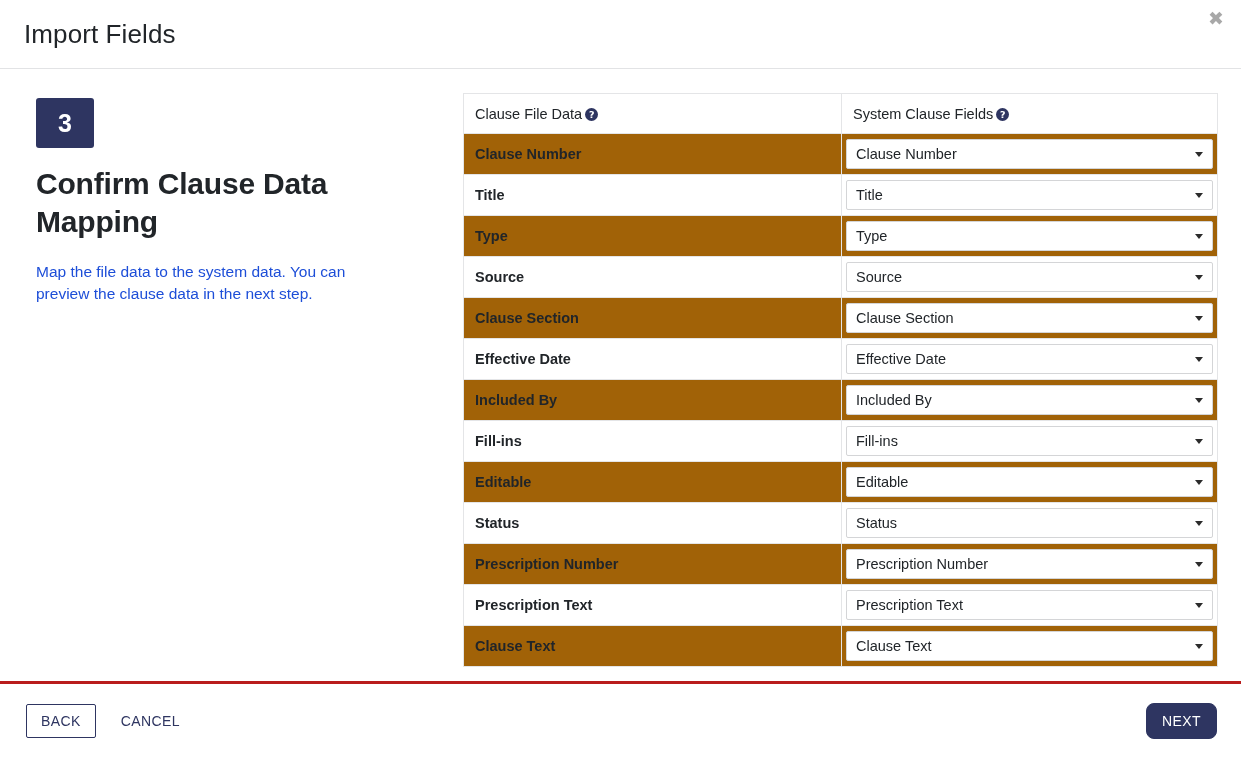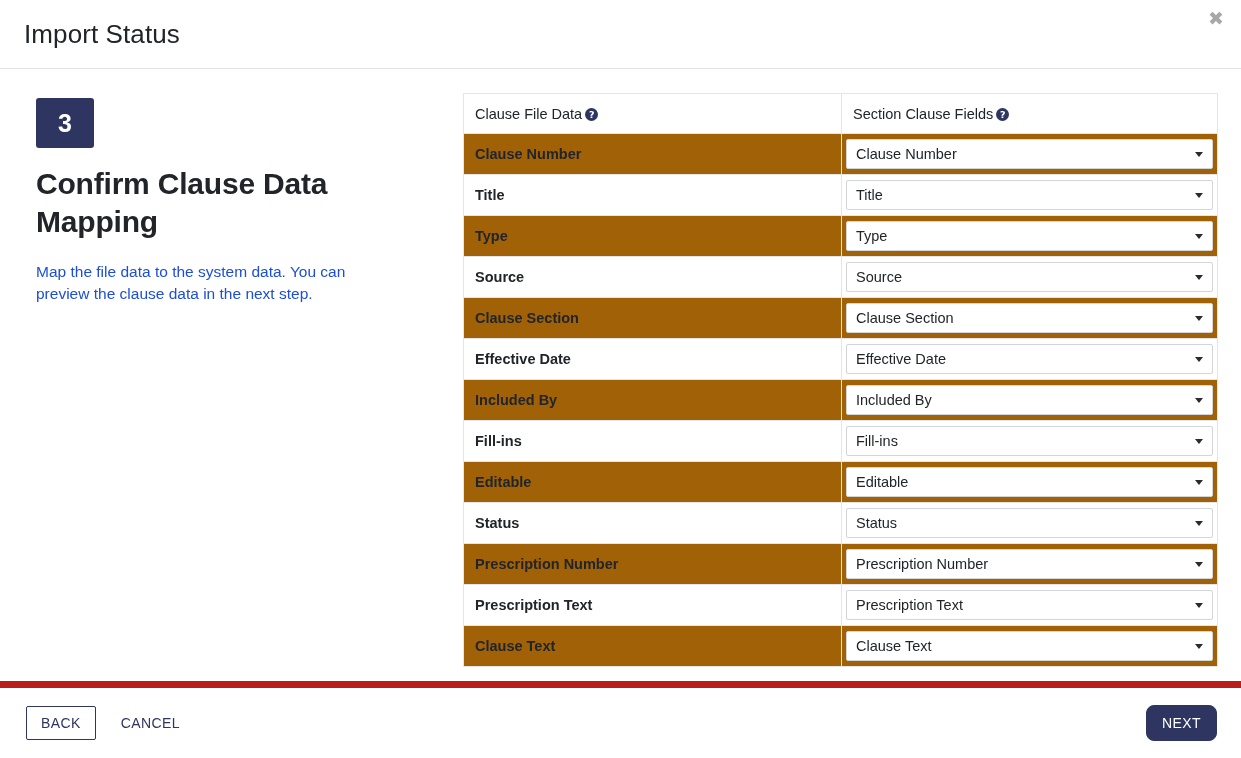--- a/index.html
+++ b/index.html
@@ -179,21 +179,21 @@
     text-overflow: ellipsis;
   }
 
   
   .modal-footer {
     position: absolute;
     left: 0;
     right: 0;
     bottom: 0;
     height: 77px;
-    border-top: 7px solid #b91c1c;
+    border-top: 3px solid #b91c1c;
     display: flex;
     align-items: center;
     padding: 0 24px 0 26px;
   }
   .btn-outline {
     border: 1px solid #2e3561;
     background: #ffffff;
     color: #2e3561;
     font-size: 14px;
     letter-spacing: 0.4px;
@@ -226,42 +226,42 @@
     border-radius: 8px;
     cursor: pointer;
     font-family: "Liberation Sans", sans-serif;
     line-height: 1;
   }
 </style>
 </head>
 <body>
 
 <div class="modal-header">
-  <div class="modal-title">Import Status</div>
+  <div class="modal-title">Import Fields</div>
   <button class="close-btn">✖</button>
 </div>
 
 <div class="modal-body">
 
   <div class="left-pane">
     <div class="step-badge">3</div>
     <h2 class="pane-heading">Confirm Clause Data Mapping</h2>
     <p class="pane-text">Map the file data to the system data. You can preview the clause data in the next step.</p>
   </div>
 
   <div class="right-pane">
     <table class="map-table">
       <colgroup>
         <col class="col-left">
         <col class="col-right">
       </colgroup>
       <thead>
         <tr>
           <th><span>Clause File Data</span><span class="help-icon">?</span></th>
-          <th><span>Section Clause Fields</span><span class="help-icon">?</span></th>
+          <th><span>System Clause Fields</span><span class="help-icon">?</span></th>
         </tr>
       </thead>
       <tbody id="map-rows">
           <tr class="odd">
             <td class="field-label">Clause Number</td>
             <td class="field-select">
               <div class="select-box">
                 <span class="select-value">Clause Number</span>
                 <span class="caret"></span>
               </div>

